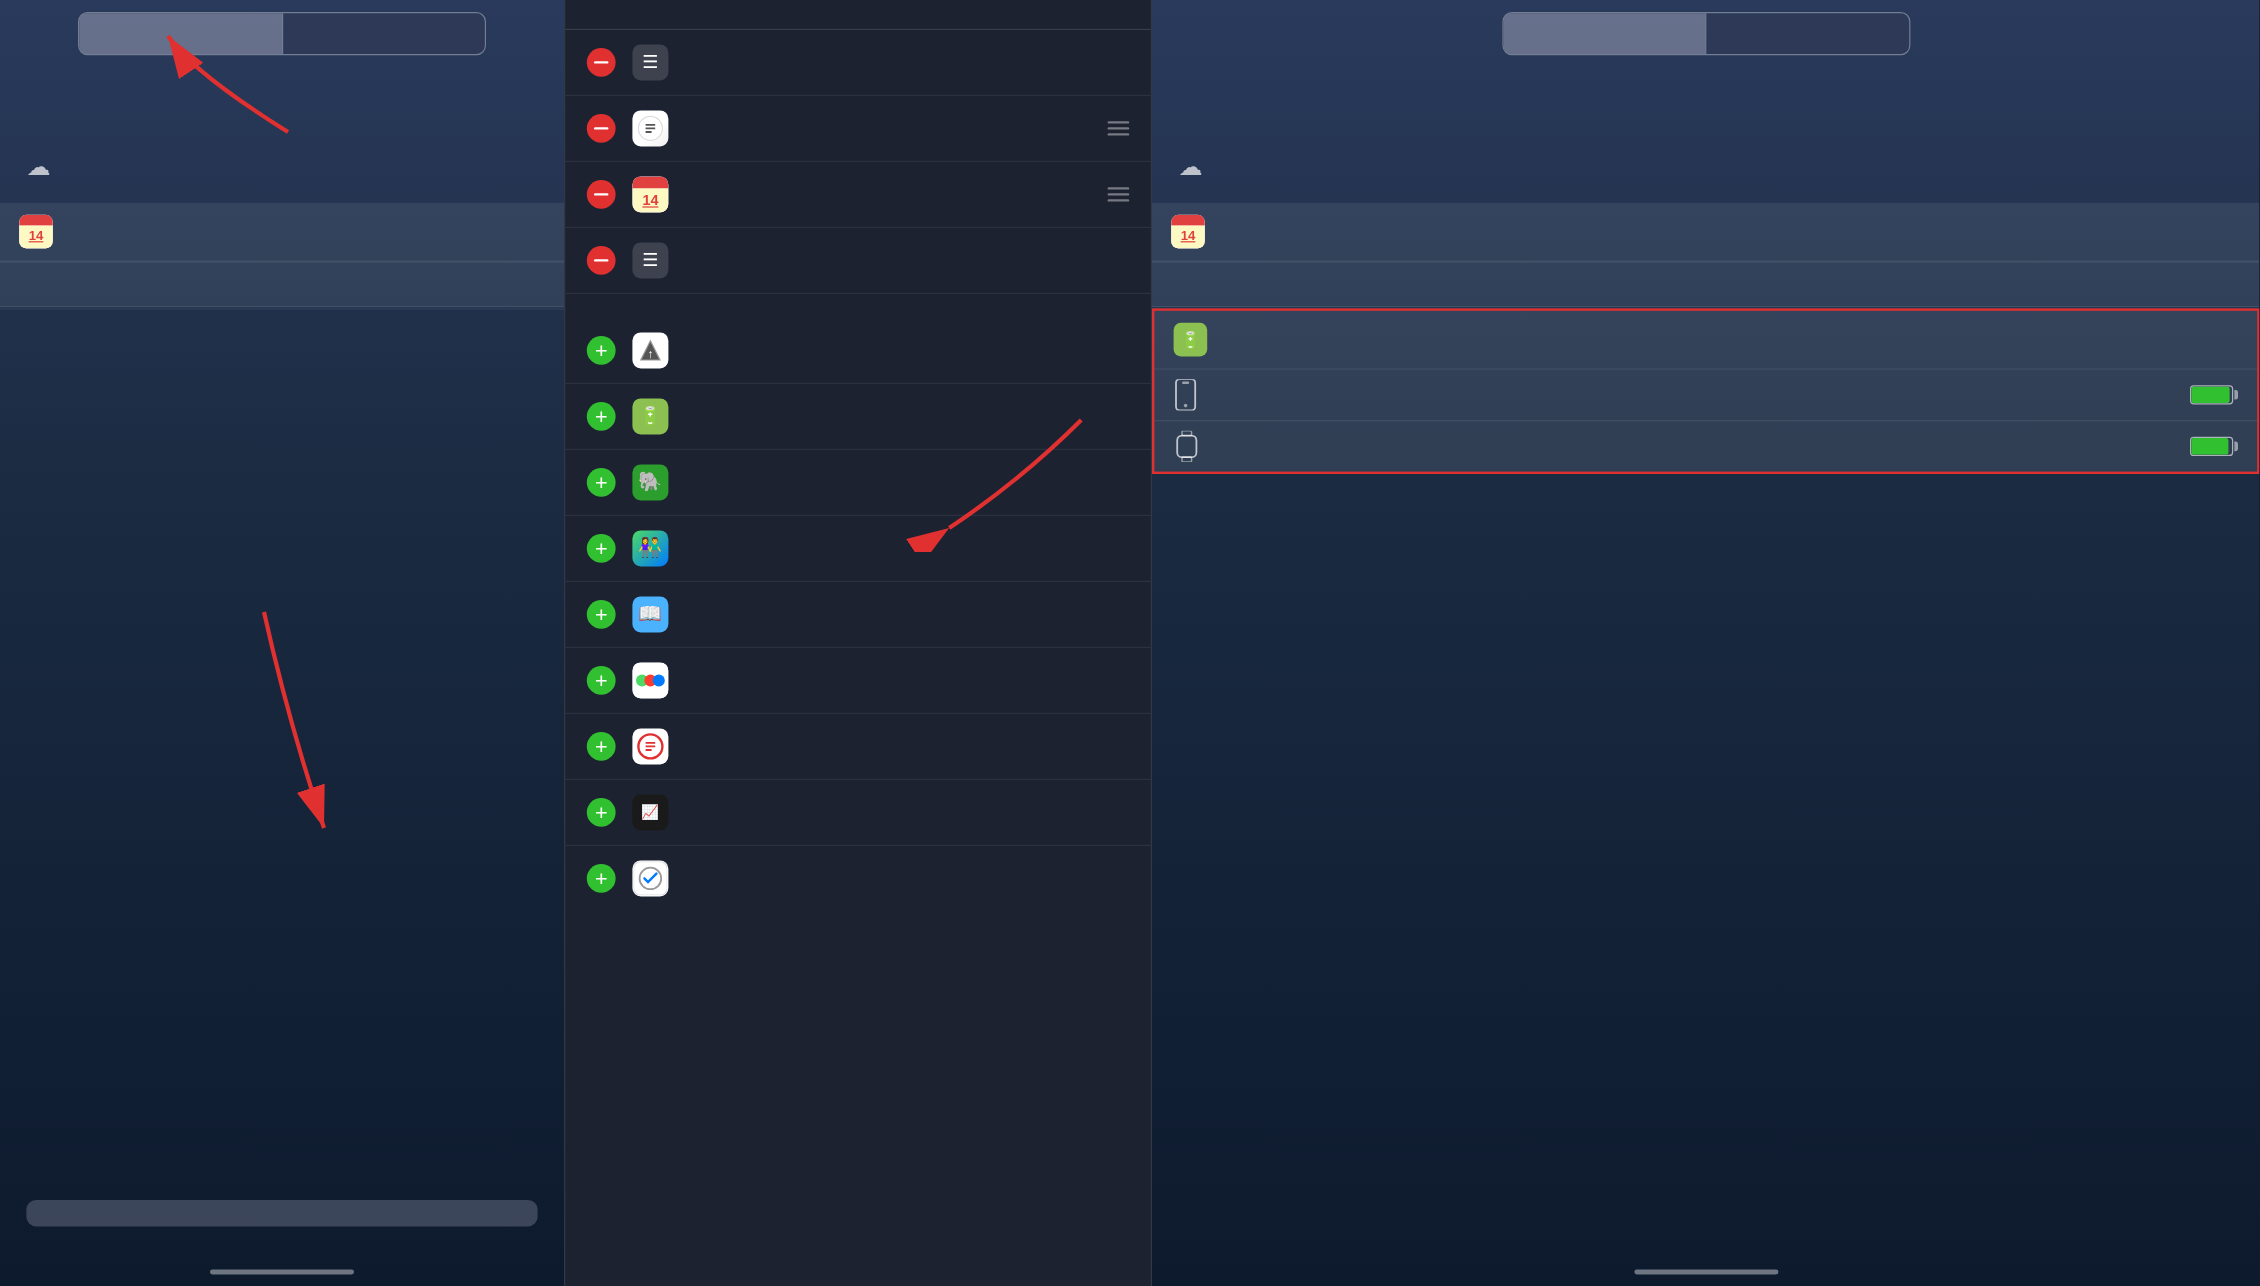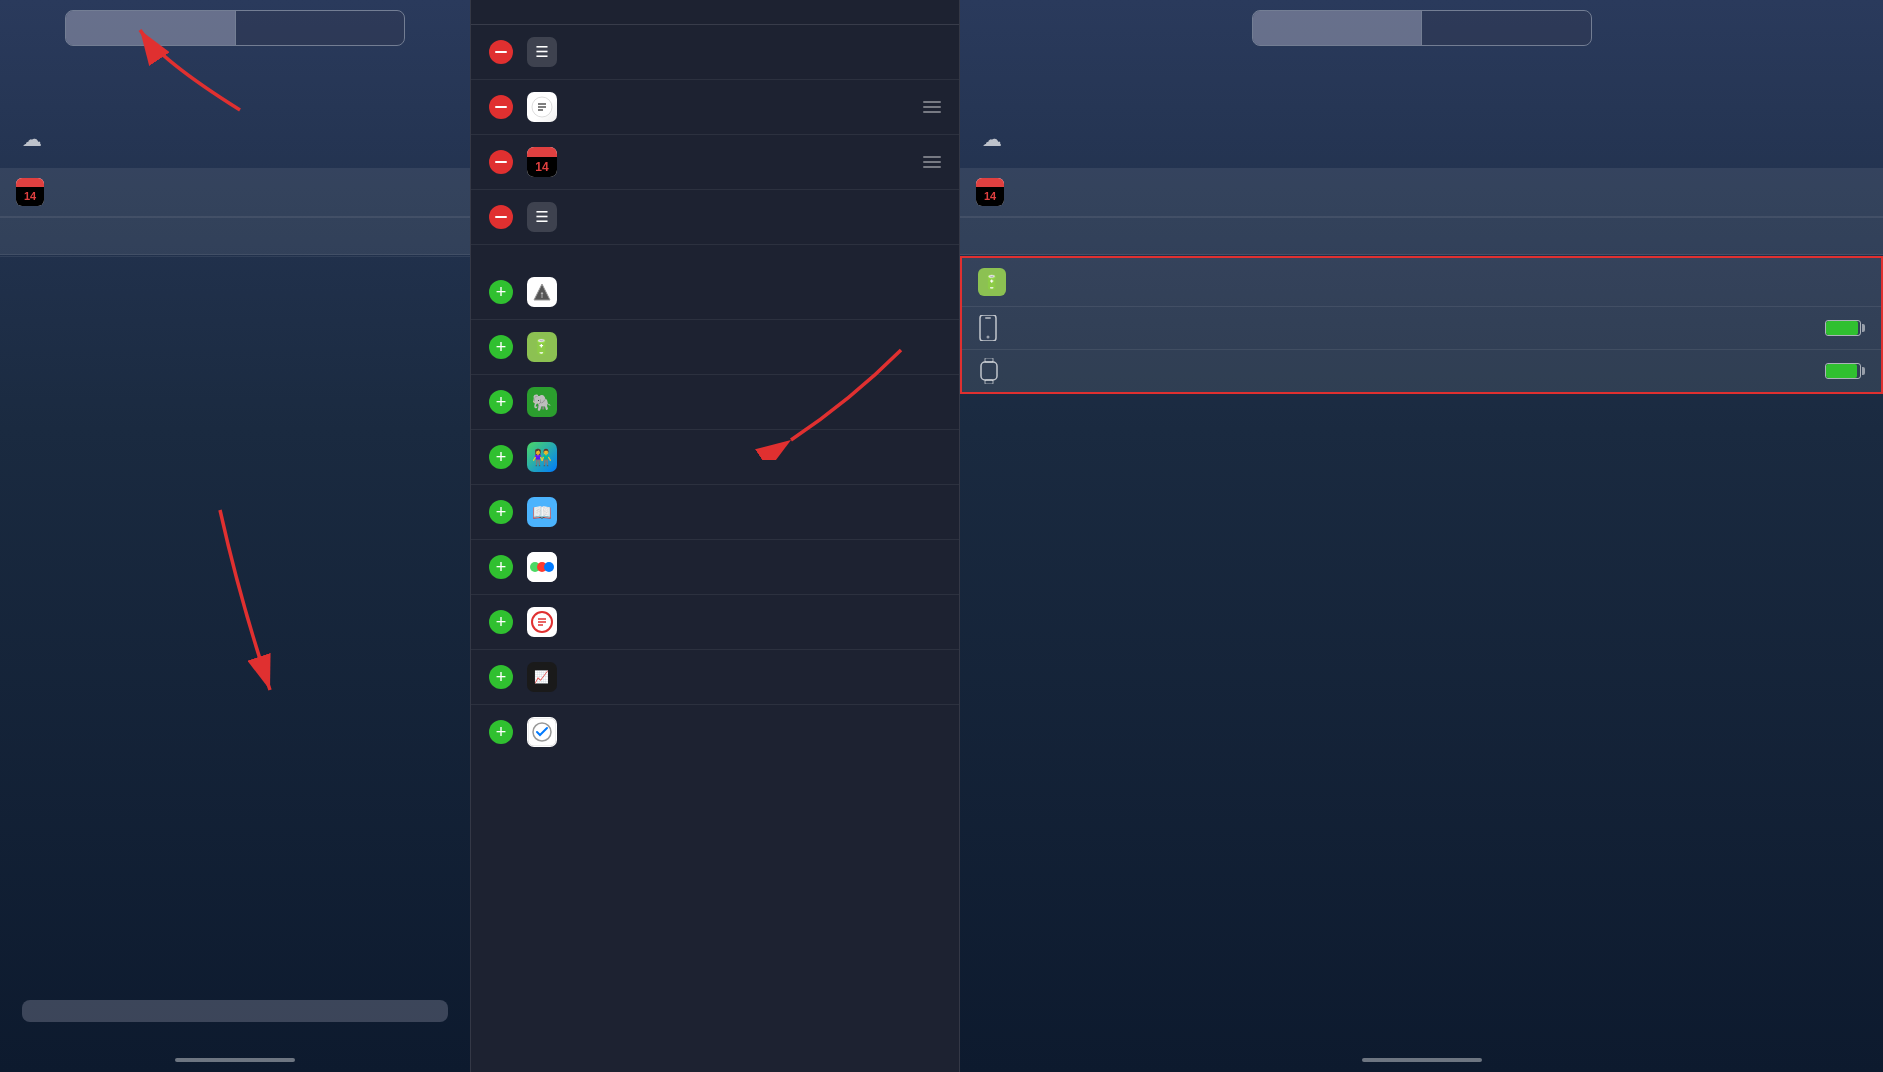--- a/index.html
+++ b/index.html
@@ -138,29 +138,30 @@
     }
     .cal-top {
       background: #e04040;
       width: 100%;
       height: 9px;
       display: flex;
       align-items: center;
       justify-content: center;
     }
     .cal-bottom {
-      background: #000000;
+      background: #fef9c3;
       width: 100%;
       height: 19px;
       display: flex;
       align-items: center;
       justify-content: center;
       color: #e04040;
       font-size: 11px;
       font-weight: 700;
+      text-decoration: underline;
     }
     .card-title {
       color: #fff;
       font-size: 16px;
       font-weight: 500;
     }
 
     
     .no-events {
       text-align: center;

